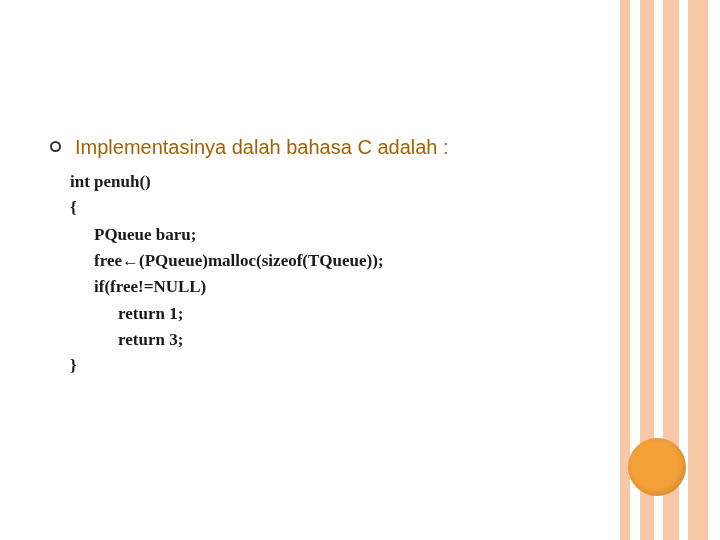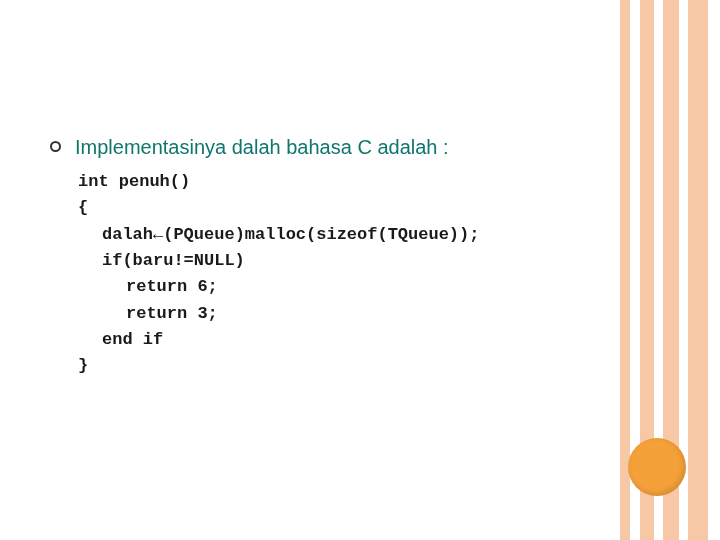--- a/index.html
+++ b/index.html
@@ -50,26 +50,26 @@
     border: 2px solid #333;
     border-radius: 50%;
     box-sizing: border-box;
     margin-top: 6px;
     margin-right: 14px;
     flex: none;
   }
   .intro {
     font-size: 20px;
     font-weight: 400;
-    color: #0f766e;
+    color: #a16207;
     line-height: 1.2;
   }
   .code {
-    margin-left: 28px;
-    font-family: Liberation Mono, monospace;
+    margin-left: 20px;
+    font-family: Liberation Serif, serif;
     font-size: 17px;
     font-weight: 700;
     color: #1a1a1a;
     line-height: 1.55;
   }
   .code .l1 { padding-left: 24px; }
   .code .l2 { padding-left: 48px; }
   .arrow {
     font-weight: 700;
   }
@@ -84,22 +84,22 @@
 <div class="circle"></div>
 
 <div class="content">
   <div class="bullet-row">
     <span class="bullet"></span>
     <span class="intro">Implementasinya dalah bahasa C adalah :</span>
   </div>
   <div class="code">
     <div>int penuh()</div>
     <div>{</div>
+    <div class="l1">PQueue baru;</div>
     <div class="l1">
-      <span>dalah</span><span class="arrow">←</span><span>(PQueue)malloc(sizeof(TQueue));</span>
+      <span>free</span><span class="arrow">←</span><span>(PQueue)malloc(sizeof(TQueue));</span>
     </div>
-    <div class="l1">if(baru!=NULL)</div>
-    <div class="l2">return 6;</div>
+    <div class="l1">if(free!=NULL)</div>
+    <div class="l2">return 1;</div>
     <div class="l2">return 3;</div>
-    <div class="l1">end if</div>
     <div>}</div>
   </div>
 </div>
 
 </body></html>

